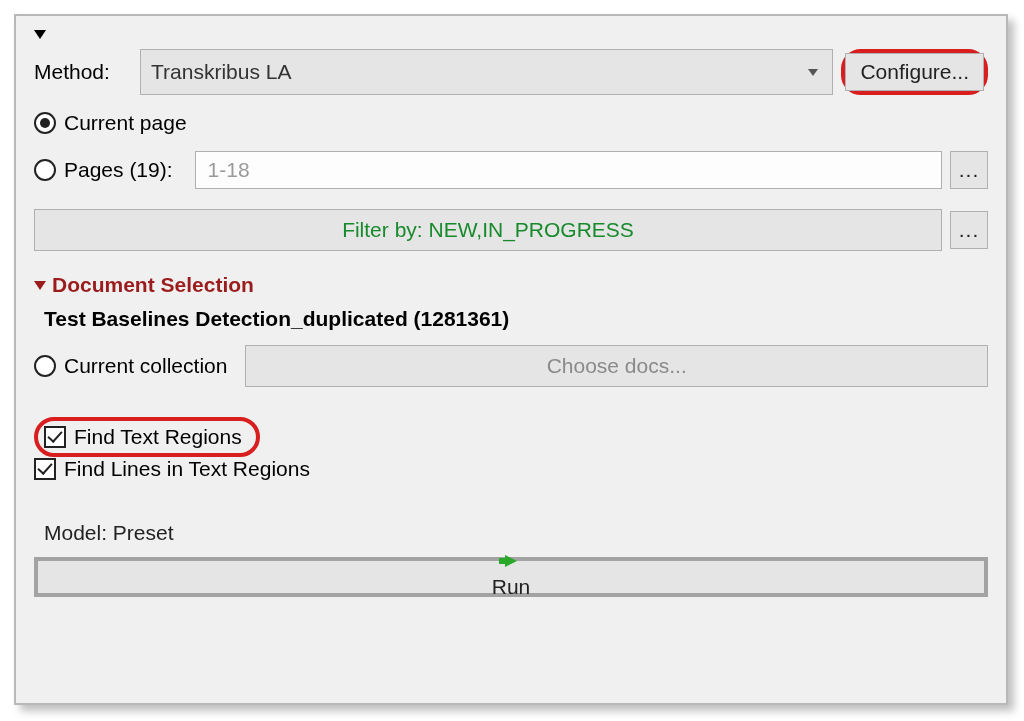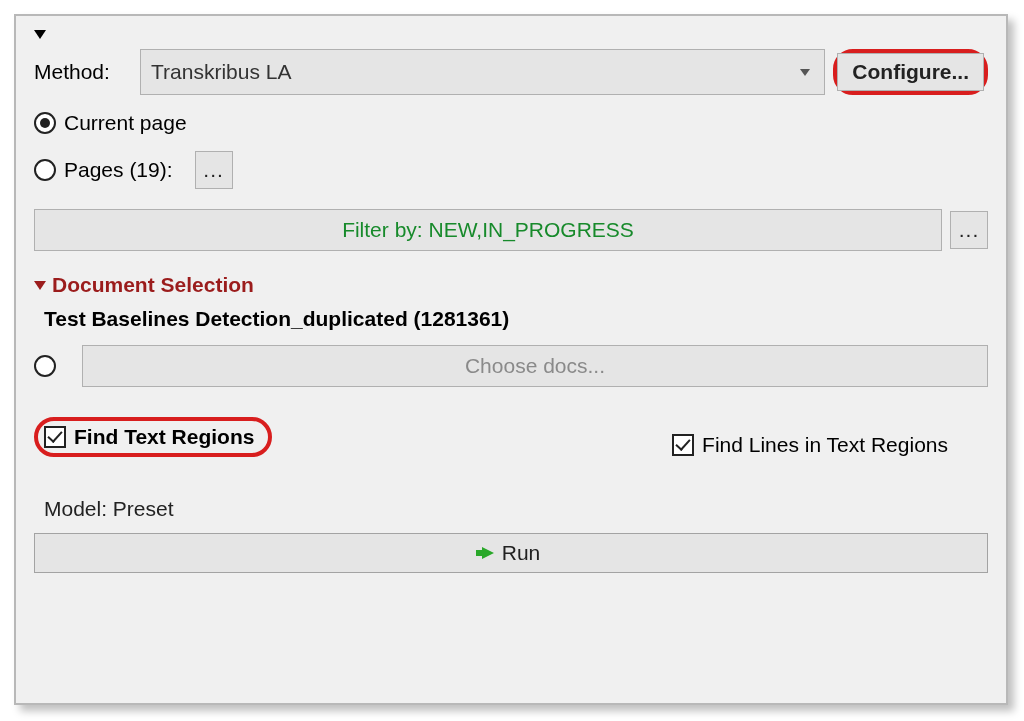--- a/index.html
+++ b/index.html
@@ -66,21 +66,20 @@
     height:38px;
     padding:0 14px;
     border:1px solid #b0b0b0;
     background:#e5e5e5;
     display:flex;align-items:center;
     color:#222;
   }
   .highlight-red {
     border: 4px solid #d81e1e;
     border-radius: 20px;
-    font-weight: bold;
   }
   .cfg-wrap {
     padding:0;
     display:inline-block;
   }
 
   .radio {
     width:22px;height:22px;
     border:2px solid #222;
     border-radius:50%;
@@ -134,21 +133,21 @@
   .coll-row { margin-bottom: 30px; }
   .coll-label { display:flex;align-items:center; margin-right: 18px; }
   .choose-btn {
     flex:1;height:42px;
     border:1px solid #b0b0b0;
     background:#e5e5e5;
     display:flex;align-items:center;justify-content:center;
     color:#8a8a8a;
   }
 
-  .check-row { display:flex; align-items:flex-end; margin-bottom: 40px; }
+  .check-row { display:flex; align-items:flex-start; margin-bottom: 40px; flex-direction: column; }
   .check {
     width:22px;height:22px;
     border:2px solid #222;
     background:#fff;
     margin-right:8px;
     display:flex;align-items:center;justify-content:center;
   }
   .check.sel::after {
     content:"";
     width:12px;height:6px;
@@ -158,26 +157,27 @@
     margin-top:-4px;
   }
   .check-group { display:flex;align-items:center; }
   .check-wrap.highlight-red { padding:4px 14px 4px 6px; }
   .check-spacer { flex:1; }
 
   .model-label { margin: 0 0 12px 10px; color:#222; }
 
   .run-btn {
     height:40px;
-    border:1px solid #a3a3a3;
+    border:4px solid #a3a3a3;
     background:#e5e5e5;
     display:flex;align-items:center;justify-content:center;
     gap:8px;
     color:#222;
     width:100%;
+    flex-direction:column;
   }
   .run-arrow {
     width:0;height:0;
     border-top:6px solid transparent;
     border-bottom:6px solid transparent;
     border-left:12px solid #2aa82a;
     position:relative;
   }
   .run-arrow::before {
     content:"";
@@ -213,20 +213,23 @@
   <div class="row radio-row">
     <span class="radio sel"></span>
     <span>Current page</span>
   </div>
 
   <div class="row pages-row">
     <div class="pages-label">
       <span class="radio"></span>
       <span>Pages (19):</span>
     </div>
+    <div class="pages-input">
+      <span>1-18</span>
+    </div>
     <div class="sq-btn">
       <span>...</span>
     </div>
   </div>
 
   <div class="row filter-row">
     <div class="filter-btn">
       <span>Filter by: NEW,IN_PROGRESS</span>
     </div>
     <div class="sq-btn">
@@ -237,20 +240,21 @@
   <div class="section-header red">
     <span class="tri"></span>
     <span>Document Selection</span>
   </div>
 
   <div class="doc-title">Test Baselines Detection_duplicated (1281361)</div>
 
   <div class="row coll-row">
     <div class="coll-label">
       <span class="radio"></span>
+      <span>Current collection</span>
     </div>
     <div class="choose-btn">
       <span>Choose docs...</span>
     </div>
   </div>
 
   <div class="check-row">
     <div class="check-wrap highlight-red">
       <div class="check-group">
         <span class="check sel"></span>

